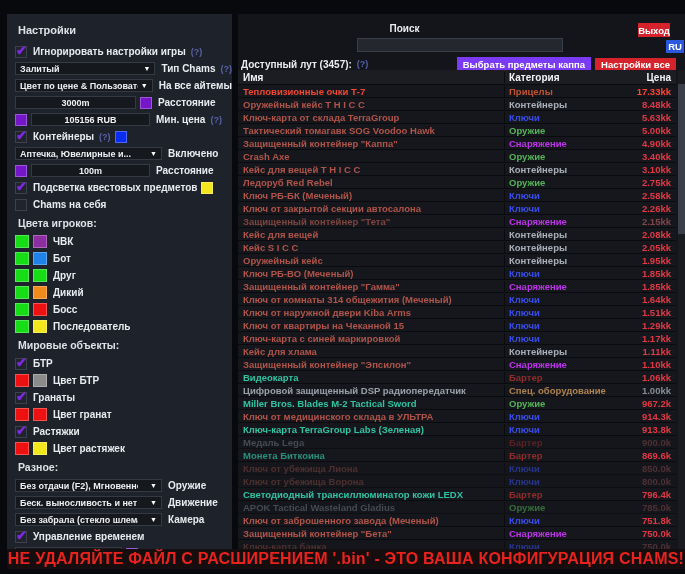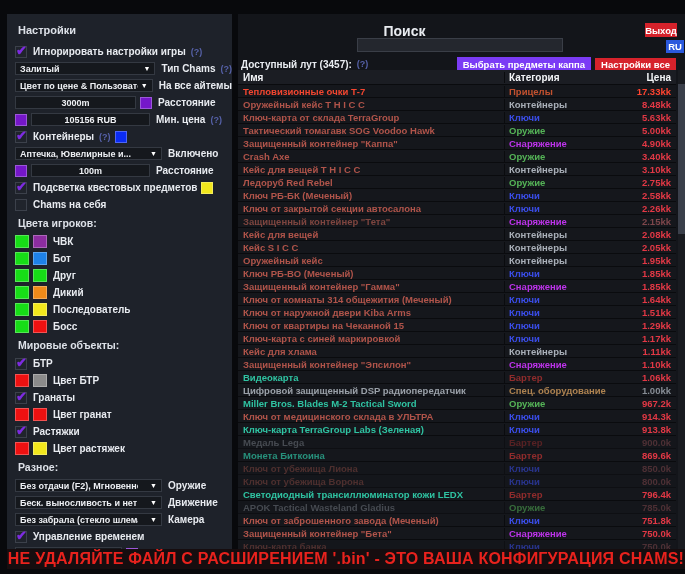--- a/index.html
+++ b/index.html
@@ -21,24 +21,24 @@
   .ml4{margin-left:4px}.mr4{margin-right:4px}
   .side-label{color:#e8ebf0;font-size:10px;font-weight:bold;margin-left:6px;}
   .help{color:#5661a8;font-size:9px;font-weight:bold;margin-left:5px;}
   .checkbox{width:12px;height:12px;box-sizing:border-box;background:#20242c;border:1px solid #3c414b;position:relative;flex:0 0 auto;}
   .checkbox.on::after{content:"✔";position:absolute;left:0;top:-4px;font-size:13px;font-weight:bold;color:#7d2be0;}
   .pair-row{display:flex;align-items:center;height:13px;margin:0 0 4px 3px;}
   .pair-row .swatch{width:14px;height:13px;}
 
   
   .main{position:absolute;left:238px;top:14px;right:0;bottom:25px;background:#13151a;overflow:hidden;}
-  .search-label{position:absolute;top:9px;left:0;right:114px;text-align:center;color:#e9ecf1;font-weight:bold;font-size:14px;}
+  .search-label{position:absolute;top:9px;left:0;right:114px;text-align:center;color:#e9ecf1;font-weight:bold;font-size:10px;}
   .search-input{position:absolute;left:119px;top:24px;width:196px;height:12px;background:#24272e;border:1px solid #3a3e47;color:#e9ecf1;font-size:10px;padding:0 4px;outline:none;}
   .btn{border:none;color:#fff;font-weight:bold;font-family:"Liberation Sans",sans-serif;display:flex;align-items:center;justify-content:center;cursor:pointer;}
-  .exit-btn{position:absolute;right:8px;top:9px;width:32px;height:14px;background:#d6222b;font-size:9.5px;}
+  .exit-btn{position:absolute;right:15px;top:9px;width:32px;height:14px;background:#d6222b;font-size:9.5px;}
   .ru-btn{position:absolute;right:1px;top:26px;width:18px;height:13px;background:#2b59dd;font-size:9.5px;}
   .loot-line{position:absolute;top:43px;left:3px;right:9px;height:14px;display:flex;align-items:center;}
   .loot-title{color:#e9ecf1;font-size:10px;font-weight:bold;}
   .kappa-btn{margin-left:auto;height:15px;background:#7b3bf5;font-size:9.5px;padding:0 6px;}
   .drop-btn{margin-left:4px;height:13px;background:#d6222b;font-size:9.5px;padding:0 6px;}
 
   .table{position:absolute;top:56px;left:0;right:9px;bottom:0;}
   .thead{display:flex;height:14px;background:#1b1d23;border-bottom:1px solid #0a0b0e;align-items:center;font-size:10px;font-weight:bold;color:#f2f4f7;}
   .tbody{overflow:hidden;height:465px;}
   .trow{display:flex;height:12px;border-bottom:1px solid #0a0b0e;background:#15171c;align-items:center;font-size:9.5px;font-weight:bold;}
@@ -150,27 +150,27 @@
           <span class="swatch" style="background: rgb(23, 221, 23);"></span>
           <span class="side-label">Друг</span>
         </div>
         <div class="pair-row">
           <span class="swatch mr4" style="background: rgb(23, 221, 23);"></span>
           <span class="swatch" style="background: rgb(239, 139, 26);"></span>
           <span class="side-label">Дикий</span>
         </div>
         <div class="pair-row">
           <span class="swatch mr4" style="background: rgb(23, 221, 23);"></span>
+          <span class="swatch" style="background: rgb(238, 17, 17);"></span>
+          <span class="side-label">Босс</span>
+        </div>
+        <div class="pair-row">
+          <span class="swatch mr4" style="background: rgb(23, 221, 23);"></span>
           <span class="swatch" style="background: rgb(242, 231, 29);"></span>
           <span class="side-label">Последователь</span>
-        </div>
-        <div class="pair-row">
-          <span class="swatch mr4" style="background: rgb(23, 221, 23);"></span>
-          <span class="swatch" style="background: rgb(238, 17, 17);"></span>
-          <span class="side-label">Босс</span>
         </div>
       </div>
 
     <div class="sec-title">Мировые объекты:</div>
 
     <div class="srow">
       <span class="checkbox on"></span>
       <span class="side-label">БТР</span>
     </div>
     <div class="pair-row">

